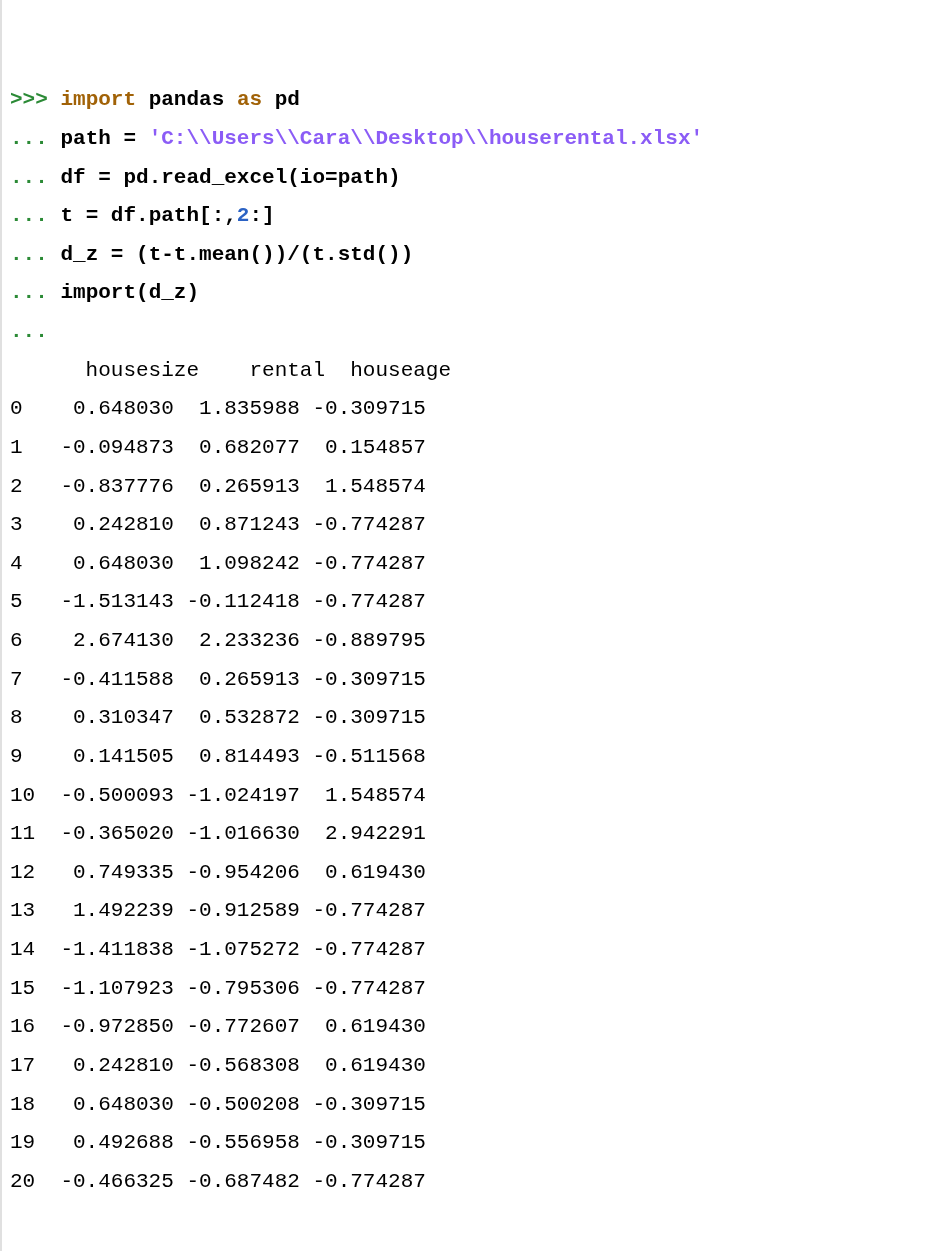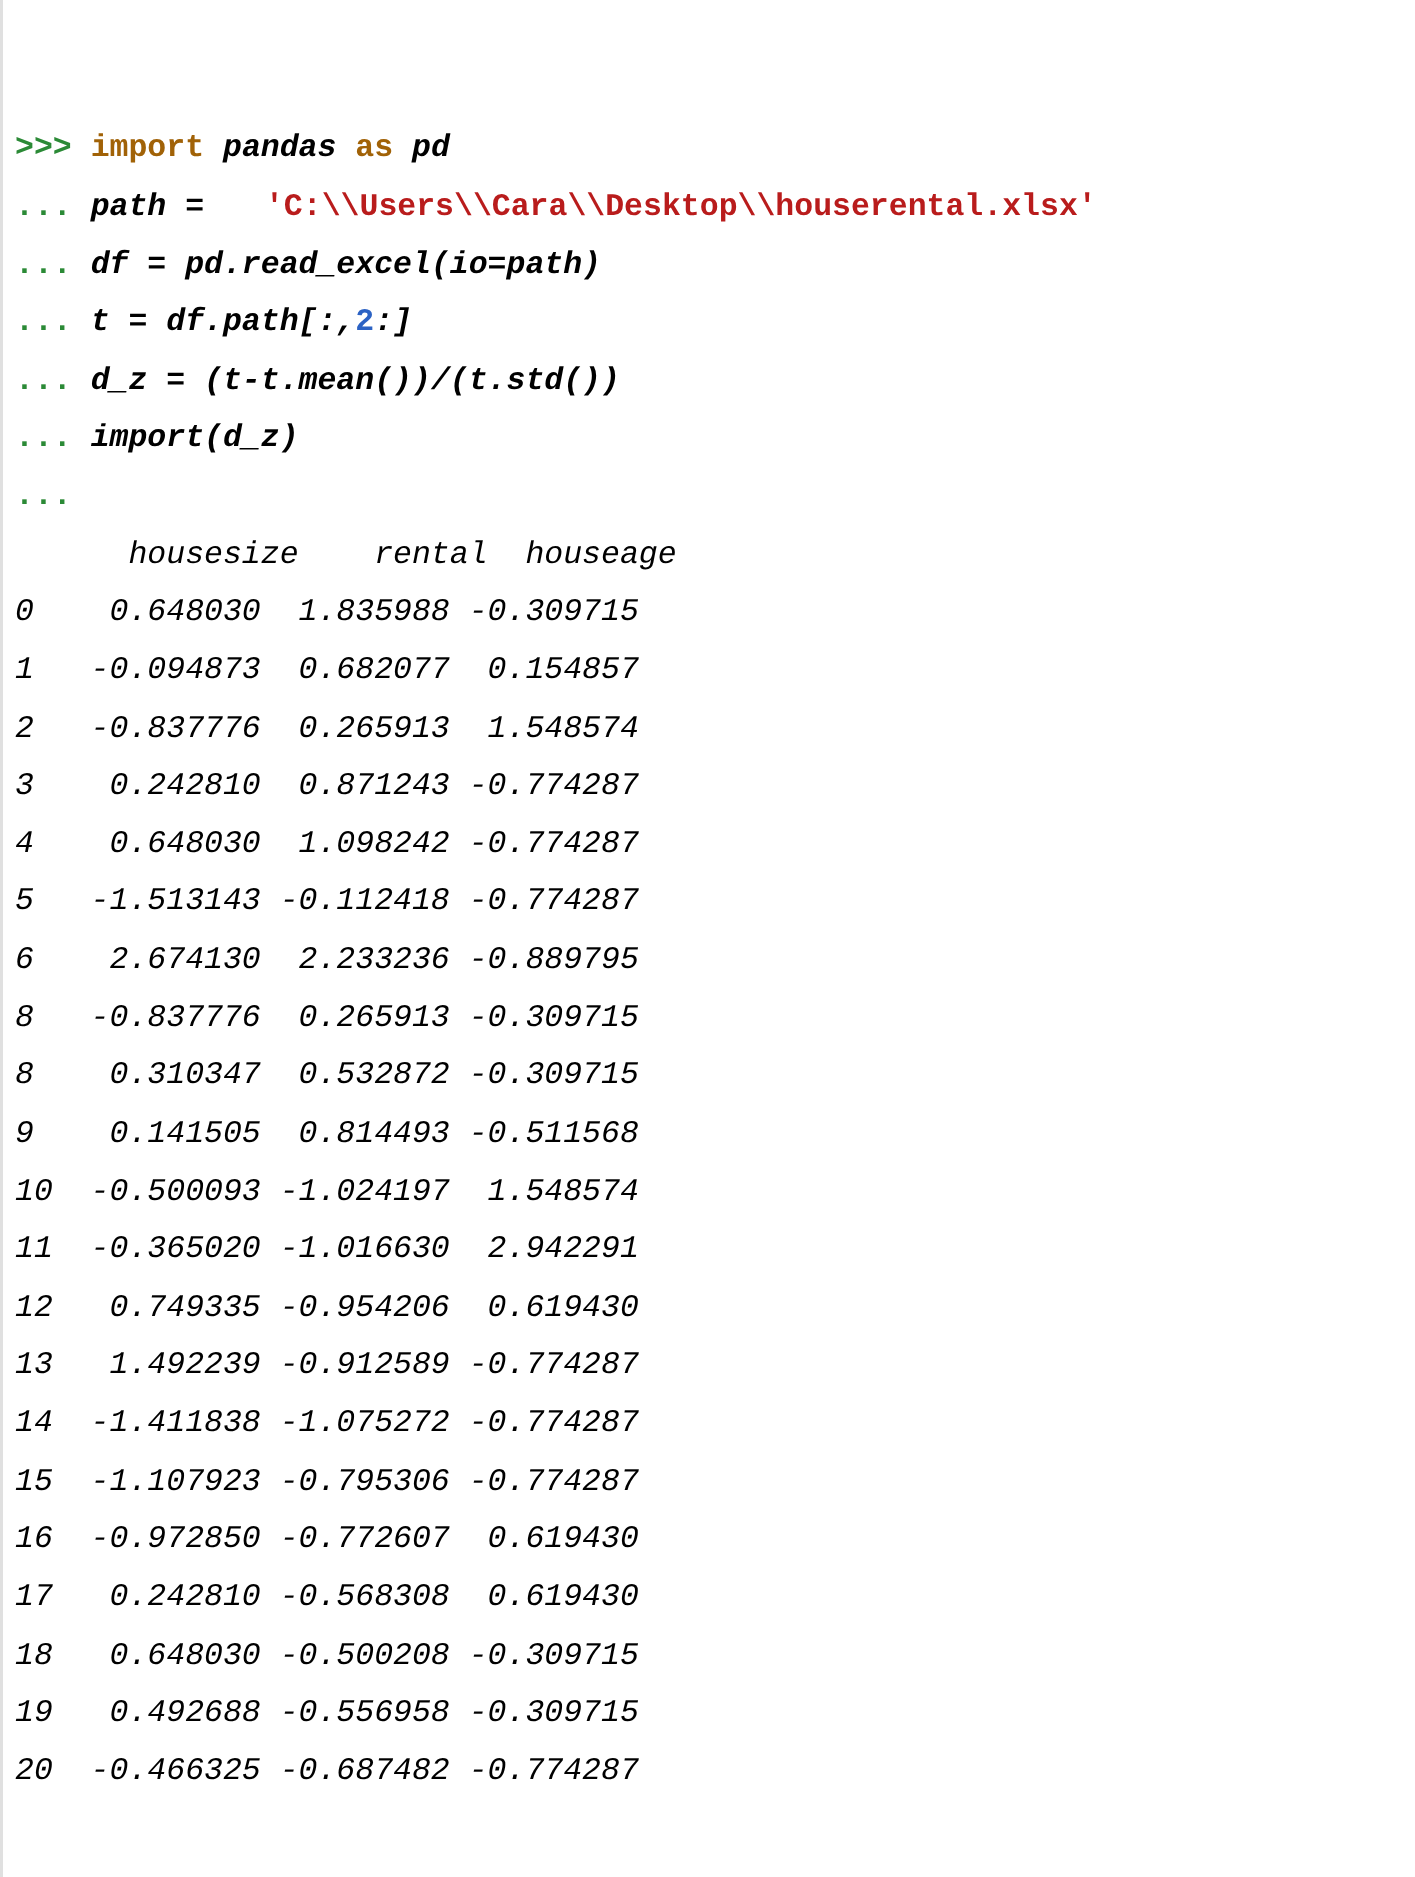--- a/index.html
+++ b/index.html
@@ -9,44 +9,44 @@
     font-family: "Consolas", "Menlo", "Courier New", monospace;
     font-size: 21px;
     line-height: 1.84;
     color: #000000;
     white-space: pre;
     border-left: 2px solid #e0e0e0;
   }
   .prompt   { color: #2b8a36; font-weight: 600; }
   .cont     { color: #2b8a36; font-weight: 600; }
   .kw       { color: #a16207; font-weight: 600; }
-  .str      { color: #b91c1c; font-weight: 600; margin-left: 28px; }
+  .str      { color: #8b5cf6; font-weight: 600; }
   .num      { color: #2b62c4; }
-  .plain    { color: #000000; font-style: italic; }
+  .plain    { color: #000000; }
   .bold     { font-weight: 600; }
 </style>
 </head>
 <body>
 
 <div id="out"><span class="prompt">&gt;&gt;&gt;</span> <span class="kw bold">import</span><span class="plain bold"> pandas </span><span class="kw bold">as</span><span class="plain bold"> pd</span>
 <span class="cont">...</span> <span class="plain bold">path = </span><span class="str bold">'C:\\Users\\Cara\\Desktop\\houserental.xlsx'</span>
 <span class="cont">...</span> <span class="plain bold">df = pd.read_excel(io=path)</span>
 <span class="cont">...</span> <span class="plain bold">t = df.path[:,</span><span class="num bold">2</span><span class="plain bold">:]</span>
 <span class="cont">...</span> <span class="plain bold">d_z = (t-t.mean())/(t.std())</span>
 <span class="cont">...</span> <span class="plain bold">import(d_z)</span>
 <span class="cont">...</span> 
 <span class="plain">      housesize    rental  houseage </span>
 <span class="plain">0    0.648030  1.835988 -0.309715</span>
 <span class="plain">1   -0.094873  0.682077  0.154857</span>
 <span class="plain">2   -0.837776  0.265913  1.548574</span>
 <span class="plain">3    0.242810  0.871243 -0.774287</span>
 <span class="plain">4    0.648030  1.098242 -0.774287</span>
 <span class="plain">5   -1.513143 -0.112418 -0.774287</span>
 <span class="plain">6    2.674130  2.233236 -0.889795</span>
-<span class="plain">8   -0.837776  0.265913 -0.309715</span>
+<span class="plain">7   -0.411588  0.265913 -0.309715</span>
 <span class="plain">8    0.310347  0.532872 -0.309715</span>
 <span class="plain">9    0.141505  0.814493 -0.511568</span>
 <span class="plain">10  -0.500093 -1.024197  1.548574</span>
 <span class="plain">11  -0.365020 -1.016630  2.942291</span>
 <span class="plain">12   0.749335 -0.954206  0.619430</span>
 <span class="plain">13   1.492239 -0.912589 -0.774287</span>
 <span class="plain">14  -1.411838 -1.075272 -0.774287</span>
 <span class="plain">15  -1.107923 -0.795306 -0.774287</span>
 <span class="plain">16  -0.972850 -0.772607  0.619430</span>
 <span class="plain">17   0.242810 -0.568308  0.619430</span>

